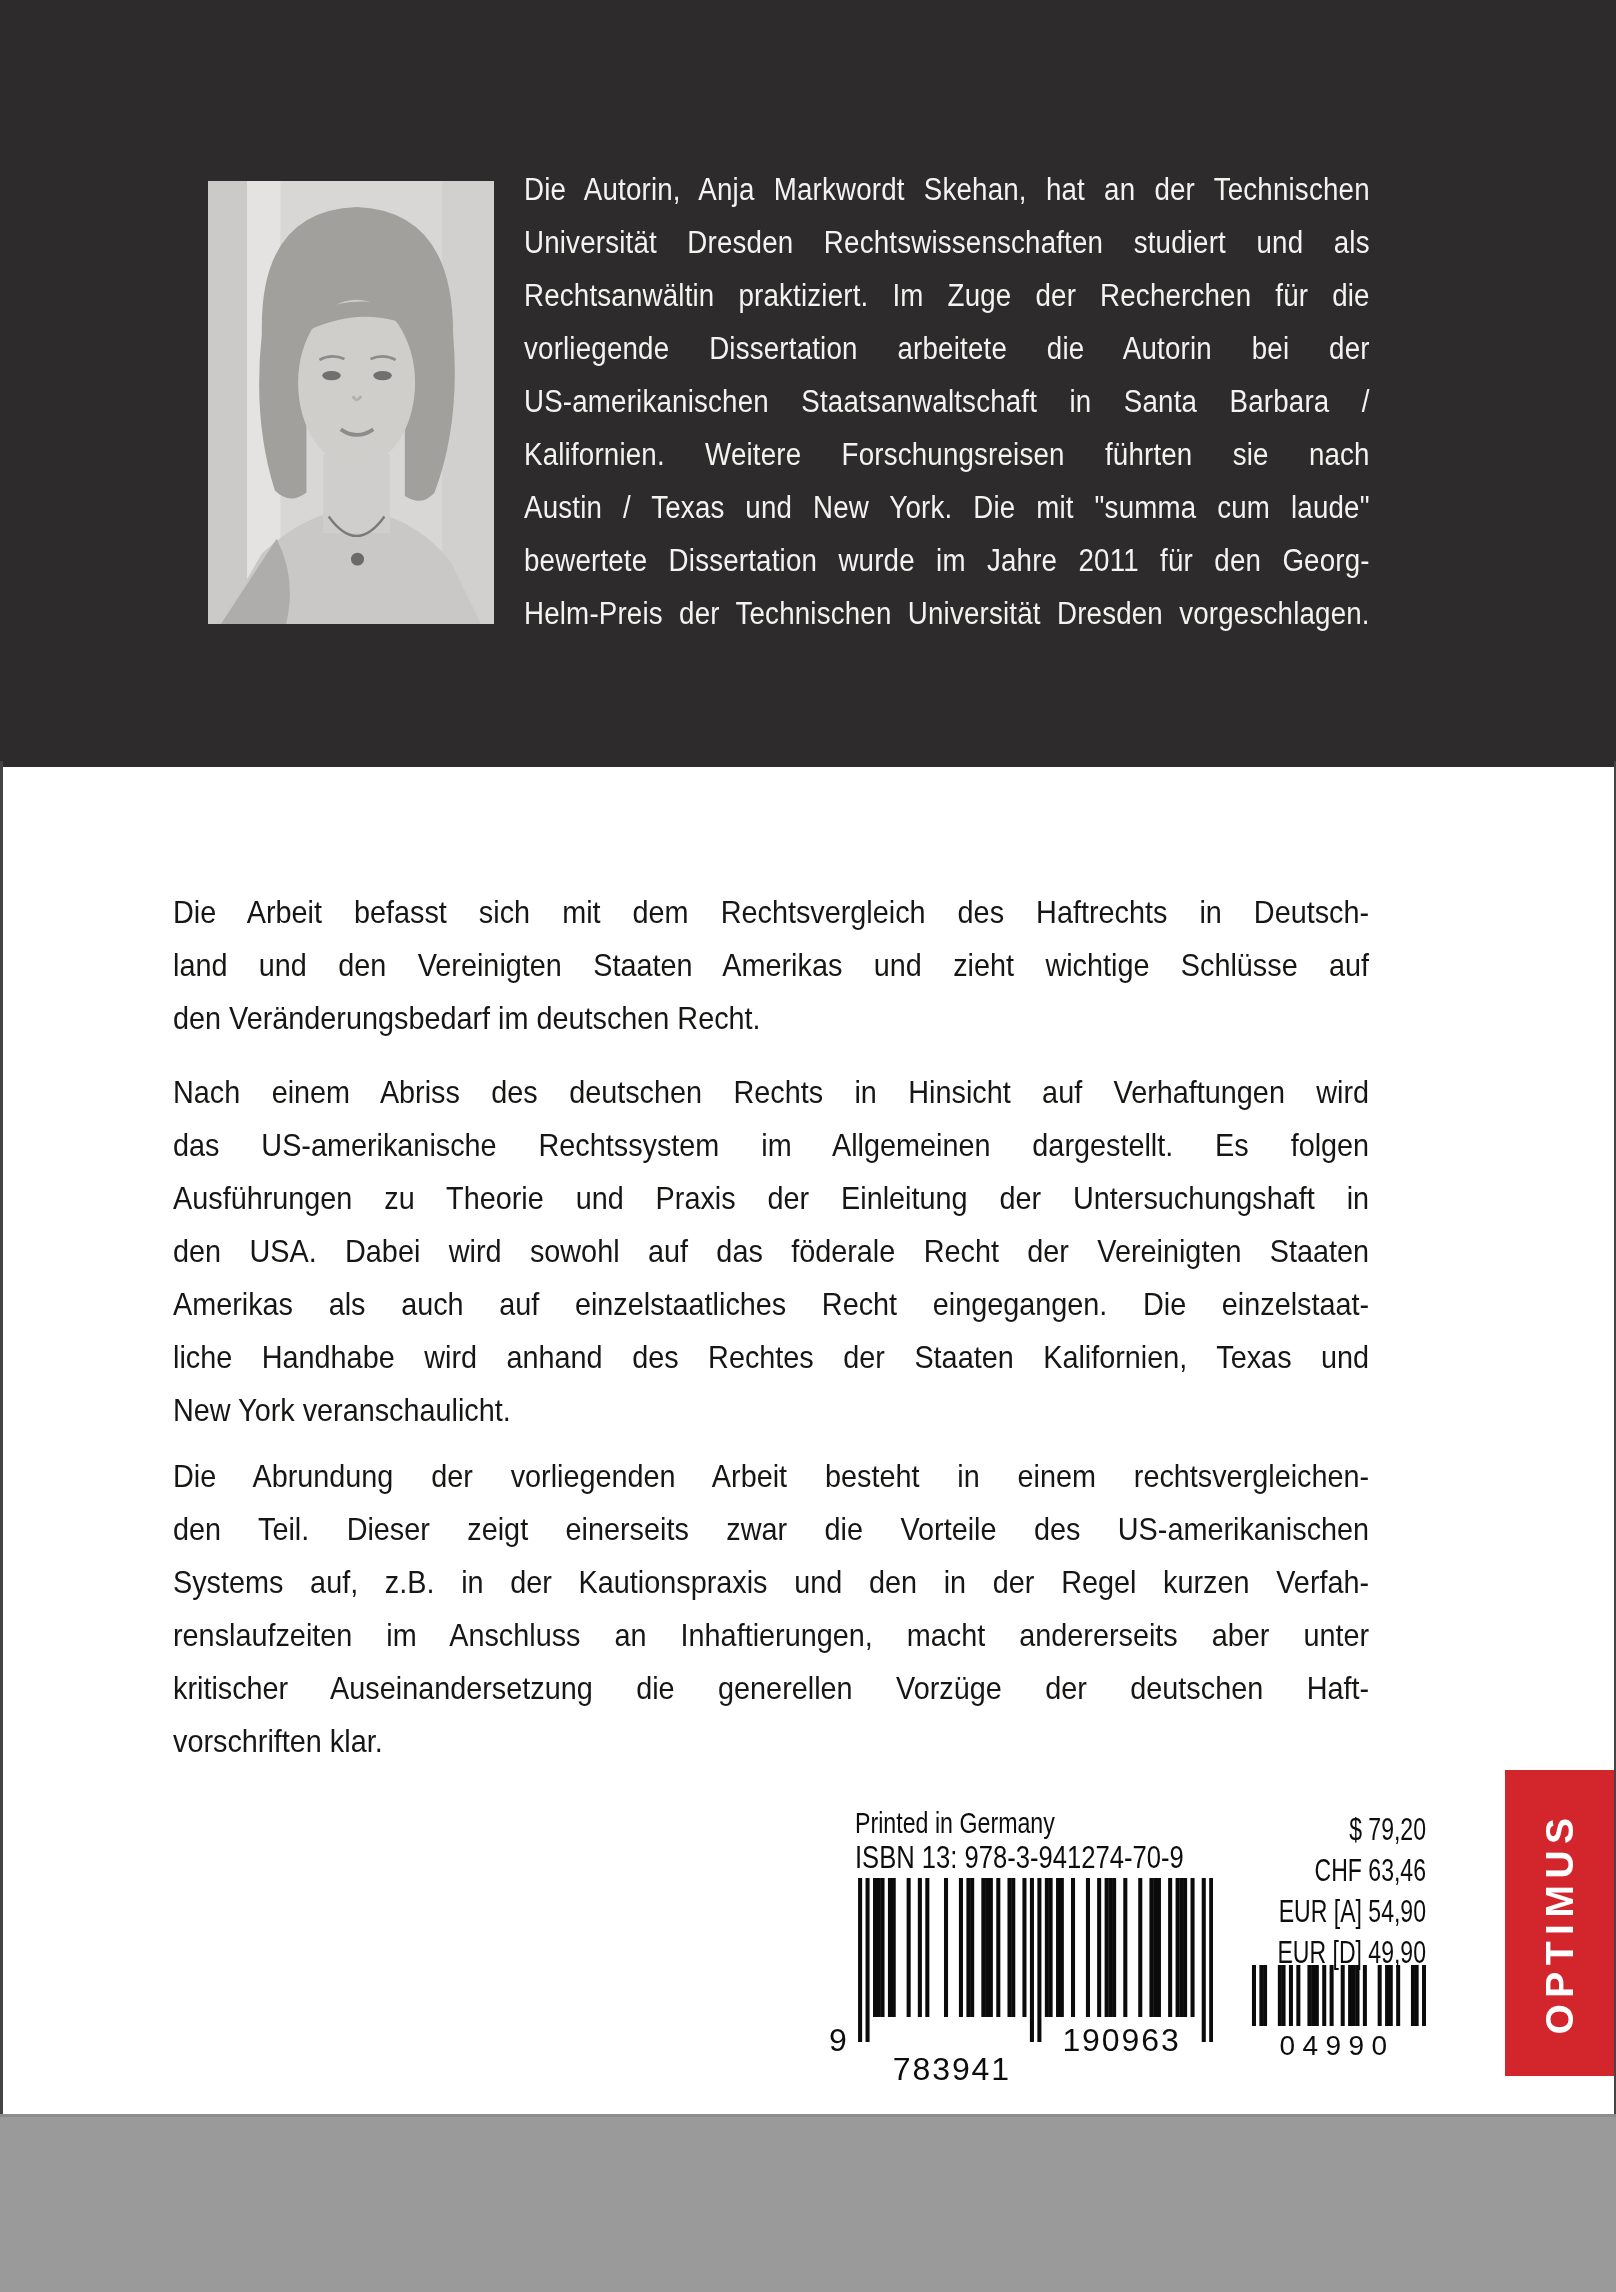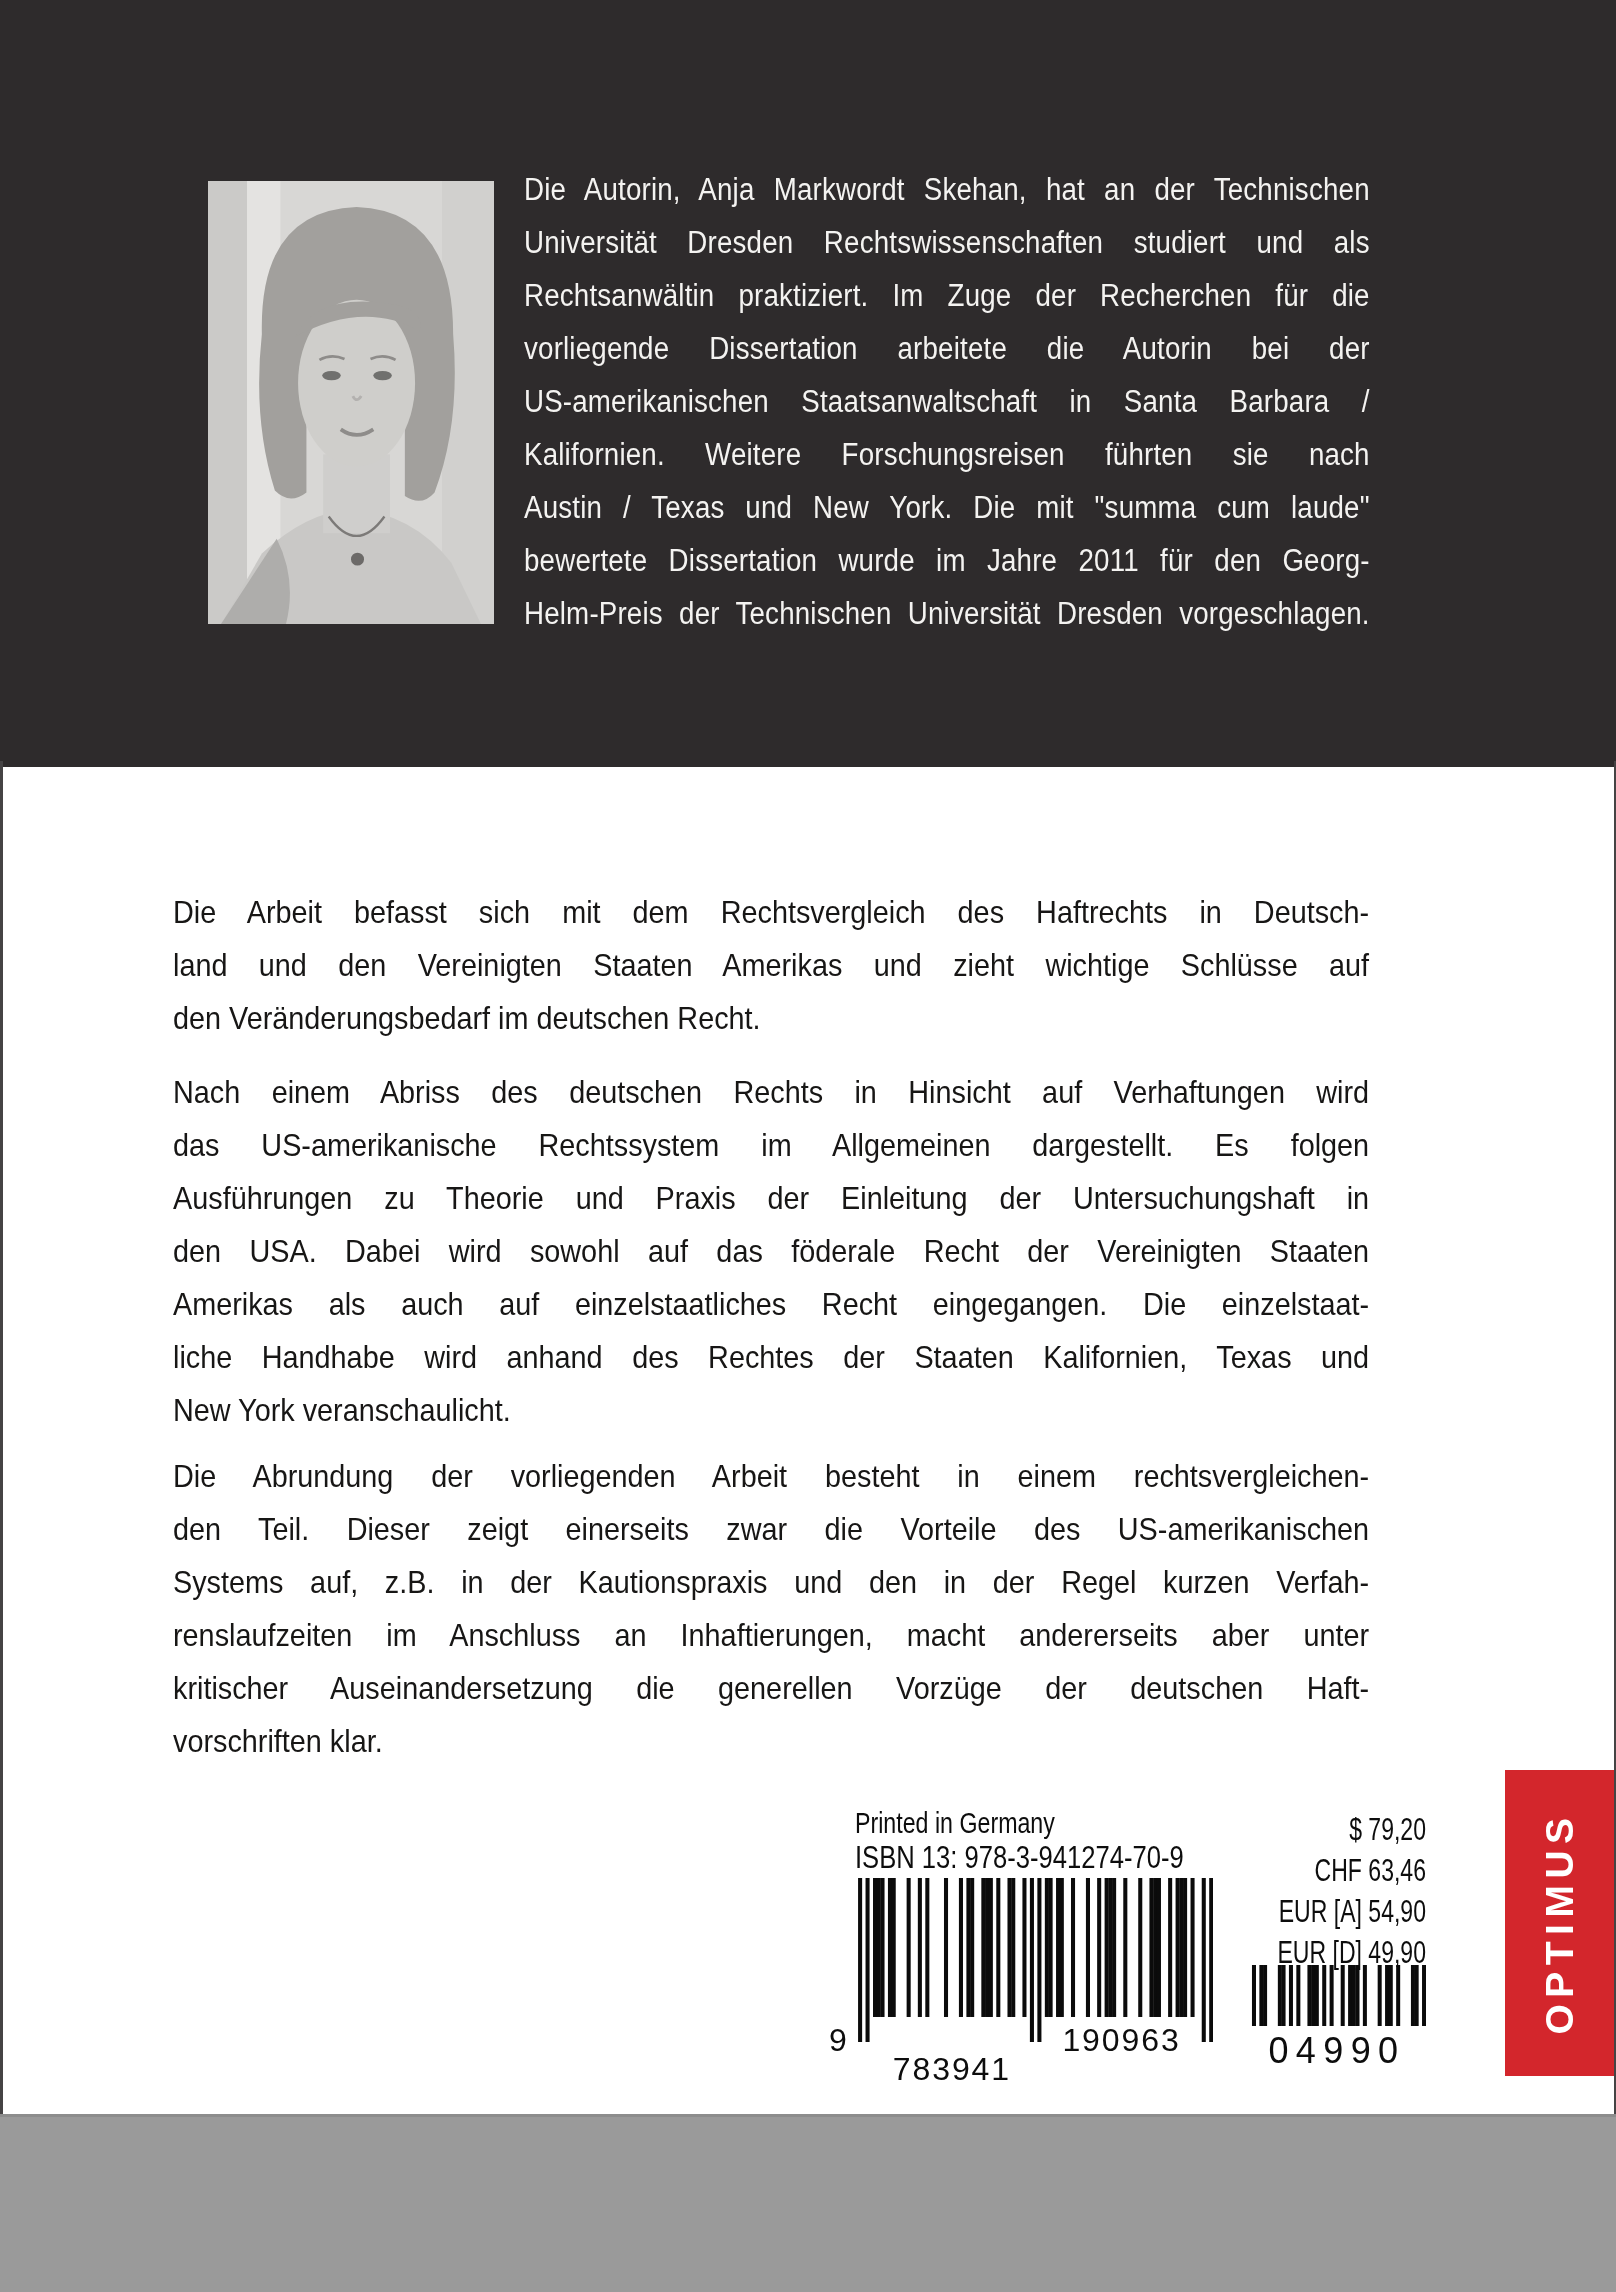--- a/index.html
+++ b/index.html
@@ -37,21 +37,21 @@
   svg.ean5{position:absolute;left:1248px;top:1965px;}
   svg.barcode rect{fill:#0b0b0b;}
   .bdigit{position:absolute;top:2022px;font-size:32px;color:#0d0d0d;}
   .bdigit.lead{left:829px;}
   .bdigit.grp1{left:886px;width:125px;text-align:right;letter-spacing:1.9px;margin-top:29px;}
   .bdigit.grp2{left:1059px;width:125px;text-align:center;letter-spacing:1.9px;}
   .prices{position:absolute;left:1055px;top:1809px;width:371px;text-align:right;
     transform:scaleX(0.72);transform-origin:100% 0;font-size:32px;color:#0d0d0d;}
   .price-line{line-height:41px;white-space:nowrap;}
   .ean5-digits{position:absolute;left:1248px;top:2030px;width:178px;text-align:center;
-    font-size:36px;letter-spacing:7.4px;color:#0d0d0d;}
+    font-size:28px;letter-spacing:7.4px;color:#0d0d0d;}
   
   .logo{position:absolute;left:1505px;top:1770px;width:109px;height:306px;background:#d3262c;
     display:flex;align-items:center;justify-content:center;}
   .logo span{transform:rotate(-90deg);color:#ffffff;font-weight:bold;font-size:39px;
     letter-spacing:6.5px;white-space:nowrap;}
   
   .edge-left{position:absolute;left:0;top:761px;bottom:0;width:2.8px;background:#454344;}
   .edge-right{position:absolute;right:0;top:761px;bottom:0;width:2.8px;background:#454344;}
   .edge-bottom{position:absolute;left:0;right:0;bottom:0;height:2.8px;background:#8d8d8d;}
 </style>

